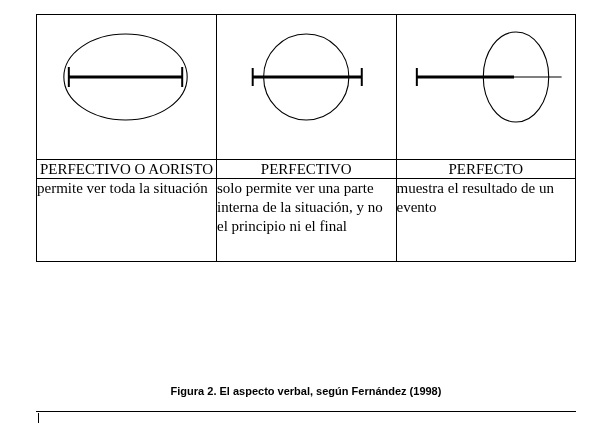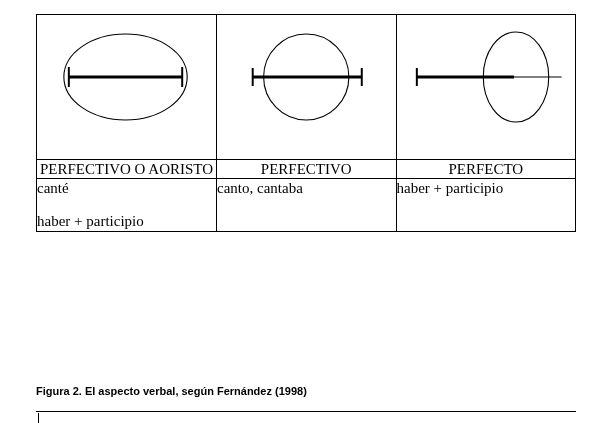--- a/index.html
+++ b/index.html
@@ -79,21 +79,21 @@
     display: block;
   }
   .example-line + .example-line {
     margin-top: 14px;
   }
   .caption {
     position: absolute;
     left: 36px;
     top: 385px;
     width: 540px;
-    text-align: left;
+    text-align: center;
     font-family: "Liberation Sans", sans-serif;
     font-size: 11px;
     font-weight: bold;
     color: #000000;
   }
   .bottom-rule {
     position: absolute;
     left: 36px;
     top: 411px;
     width: 540px;
@@ -153,33 +153,26 @@
           </div>
         </td>
       </tr>
 
       <tr>
         <td class="heading-cell">PERFECTIVO O AORISTO</td>
         <td class="heading-cell">PERFECTIVO</td>
         <td class="heading-cell">PERFECTO</td>
       </tr>
 
+      <tr>
+        <td class="desc-cell">permite ver toda la situación</td>
+        <td class="desc-cell">solo permite ver una parte interna de la situación, y no el principio ni el final</td>
+        <td class="desc-cell">muestra el resultado de un evento</td>
+      </tr>
 
-      <tr>
-        <td class="example-cell">
-          <span class="example-line">canté</span>
-          <span class="example-line">haber + participio</span>
-        </td>
-        <td class="example-cell">
-          <span class="example-line">canto, cantaba</span>
-        </td>
-        <td class="example-cell">
-          <span class="example-line">haber + participio</span>
-        </td>
-      </tr>
     </tbody>
   </table>
 
   <div class="caption">Figura 2. El aspecto verbal, según Fernández (1998)</div>
   <div class="bottom-rule"></div>
   <div class="caret"></div>
 
 </div>
 
 </body></html>

